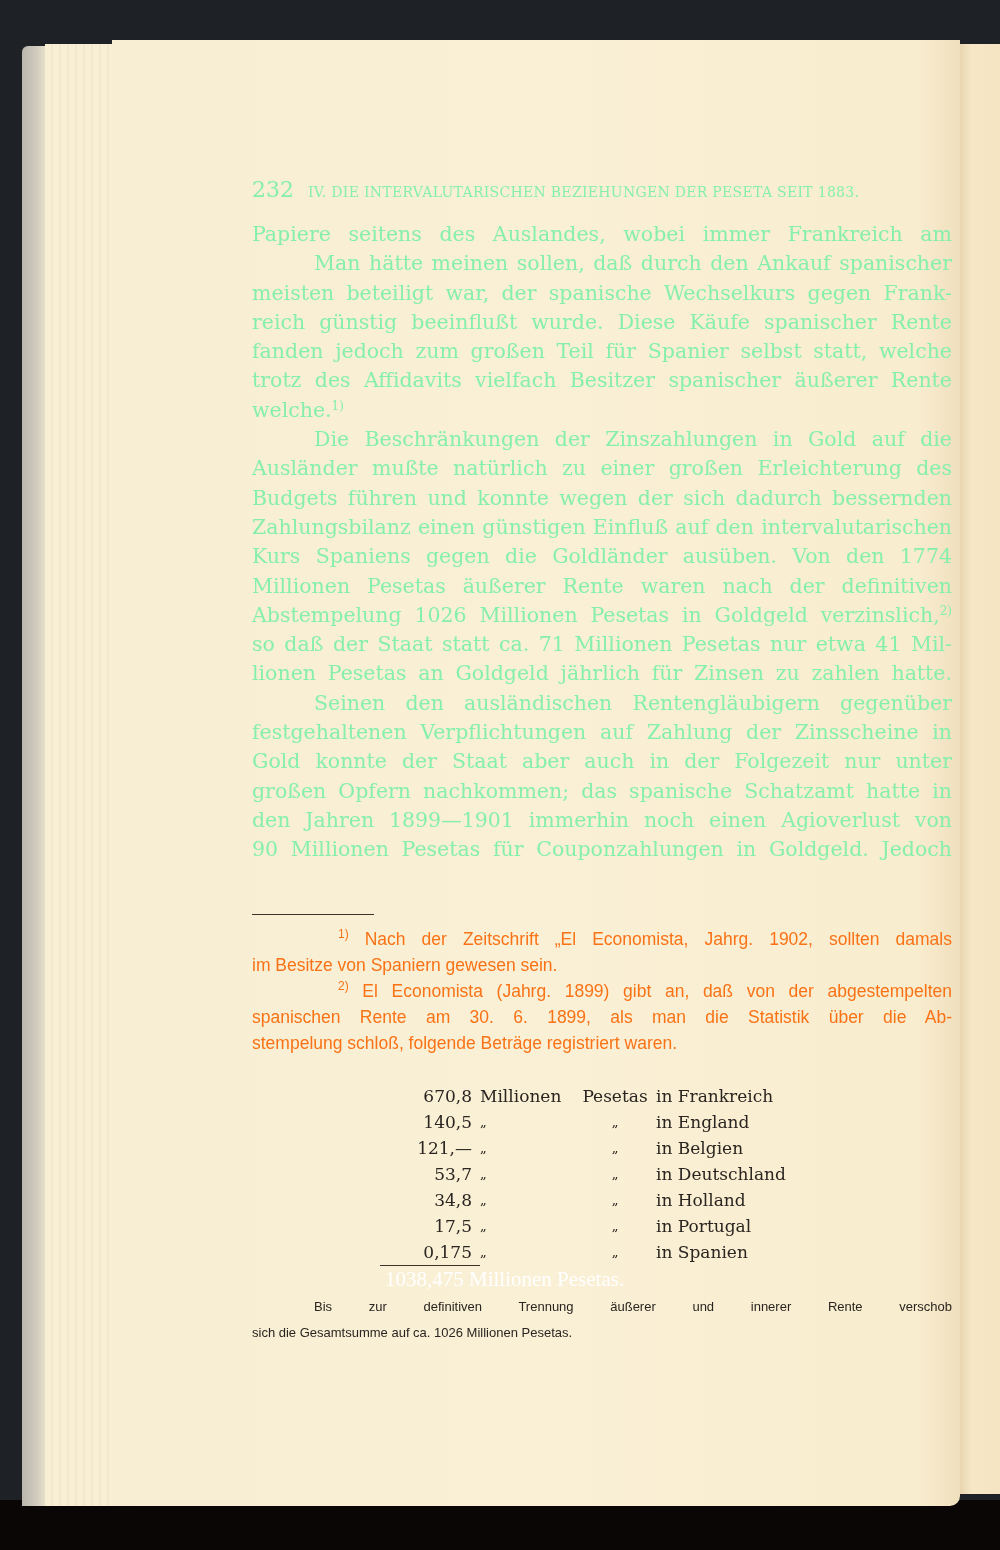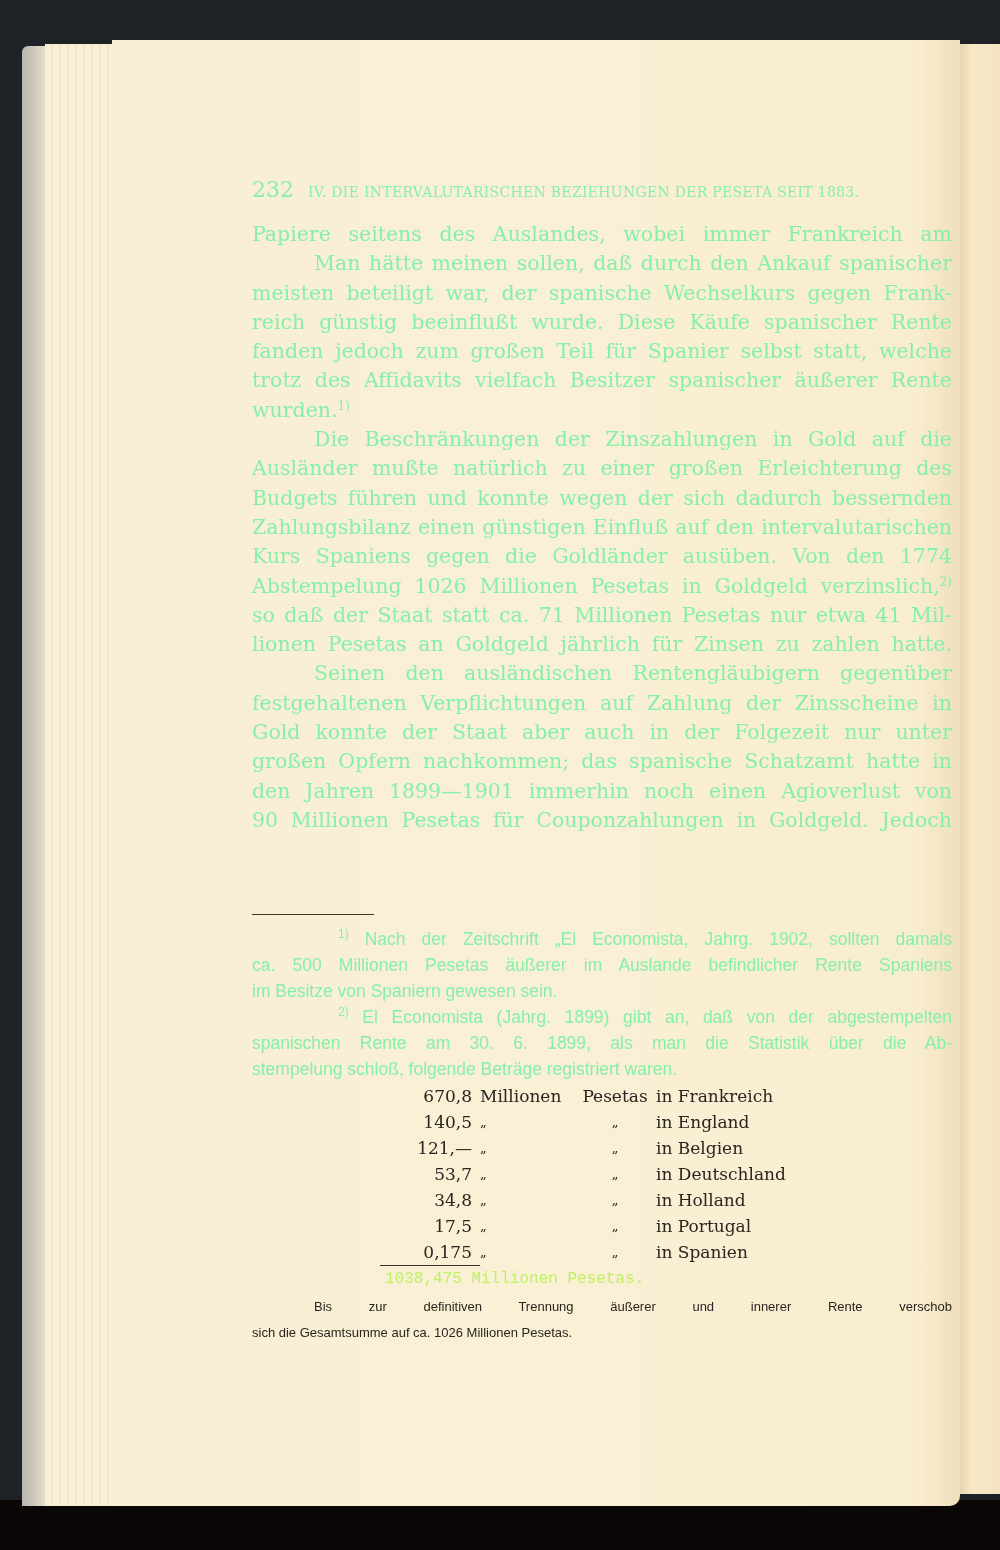--- a/index.html
+++ b/index.html
@@ -98,21 +98,21 @@
       top: 914px;
       width: 122px;
       height: 0;
       border-top: 1.5px solid #3a342c;
     }
     .footnotes {
       top: 926px;
       font-family: "Liberation Sans", sans-serif;
       font-size: 17.5px;
       line-height: 26px;
-      color: #86efac;
+      color: #f97316;
     }
     .footnotes .line.indent {
       padding-left: 86px;
     }
     .stat-table {
       position: absolute;
       left: 380px;
       top: 1083px;
       font-family: "DejaVu Serif", serif;
       font-size: 17px;
@@ -144,24 +144,24 @@
     .stat-table .place {
       padding-left: 6px;
     }
     .stat-table tr.last-row .amount {
       border-bottom: 1.5px solid #3a342c;
     }
     .total-line {
       position: absolute;
       left: 385px;
       top: 1266px;
-      font-family: Liberation Mono, monospace;
-      font-size: 16px;
-      line-height: 26px;
-      color: #bef264;
+      font-family: Liberation Serif, serif;
+      font-size: 21px;
+      line-height: 26px;
+      color: #ffffff;
     }
     .closing {
       top: 1294px;
       font-family: "Liberation Sans", sans-serif;
       font-size: 13px;
       line-height: 26px;
       color: #2a2520;
     }
     .closing .line.indent {
       padding-left: 62px;
@@ -183,50 +183,50 @@
 
 <div class="text-block body-text">
 
   <div>
     <span class="line">Papiere seitens des Auslandes, wobei immer Frankreich am</span>
     <span class="line indent">Man hätte meinen sollen, daß durch den Ankauf spanischer</span>
     <span class="line">meisten beteiligt war, der spanische Wechselkurs gegen Frank-</span>
     <span class="line">reich günstig beeinflußt wurde. Diese Käufe spanischer Rente</span>
     <span class="line">fanden jedoch zum großen Teil für Spanier selbst statt, welche</span>
     <span class="line">trotz des Affidavits vielfach Besitzer spanischer äußerer Rente</span>
-    <span class="line last"><span>wurden.</span><sup>1)</sup></span>
+    <span class="line last"><span>welche.</span><sup>1)</sup></span>
   </div>
 
   <div>
     <span class="line indent">Die Beschränkungen der Zinszahlungen in Gold auf die</span>
     <span class="line">Ausländer mußte natürlich zu einer großen Erleichterung des</span>
     <span class="line">Budgets führen und konnte wegen der sich dadurch bessernden</span>
     <span class="line">Zahlungsbilanz einen günstigen Einfluß auf den intervalutarischen</span>
     <span class="line">Kurs Spaniens gegen die Goldländer ausüben. Von den 1774</span>
+    <span class="line">Millionen Pesetas äußerer Rente waren nach der definitiven</span>
     <span class="line"><span>Abstempelung 1026 Millionen Pesetas in Goldgeld verzinslich,</span><sup>2)</sup></span>
     <span class="line">so daß der Staat statt ca. 71 Millionen Pesetas nur etwa 41 Mil-</span>
     <span class="line">lionen Pesetas an Goldgeld jährlich für Zinsen zu zahlen hatte.</span>
   </div>
 
   <div>
     <span class="line indent">Seinen den ausländischen Rentengläubigern gegenüber</span>
     <span class="line">festgehaltenen Verpflichtungen auf Zahlung der Zinsscheine in</span>
     <span class="line">Gold konnte der Staat aber auch in der Folgezeit nur unter</span>
     <span class="line">großen Opfern nachkommen; das spanische Schatzamt hatte in</span>
     <span class="line">den Jahren 1899—1901 immerhin noch einen Agioverlust von</span>
     <span class="line">90 Millionen Pesetas für Couponzahlungen in Goldgeld. Jedoch</span>
   </div>
 </div>
 
 <div class="footnote-rule"></div>
 
 <div class="text-block footnotes">
   <div>
     <span class="line indent"><sup>1)</sup> <span>Nach der Zeitschrift „El Economista, Jahrg. 1902, sollten damals</span></span>
-    <span class="line">ca. 500 Millionen Pesetas äußerer im Auslande befindlicher Rente Spaniens</span>
     <span class="line last">im Besitze von Spaniern gewesen sein.</span>
   </div>
   <div>
     <span class="line indent"><sup>2)</sup> <span>El Economista (Jahrg. 1899) gibt an, daß von der abgestempelten</span></span>
     <span class="line">spanischen Rente am 30. 6. 1899, als man die Statistik über die Ab-</span>
     <span class="line last">stempelung schloß, folgende Beträge registriert waren.</span>
   </div>
 </div>
 
 <table class="stat-table">

